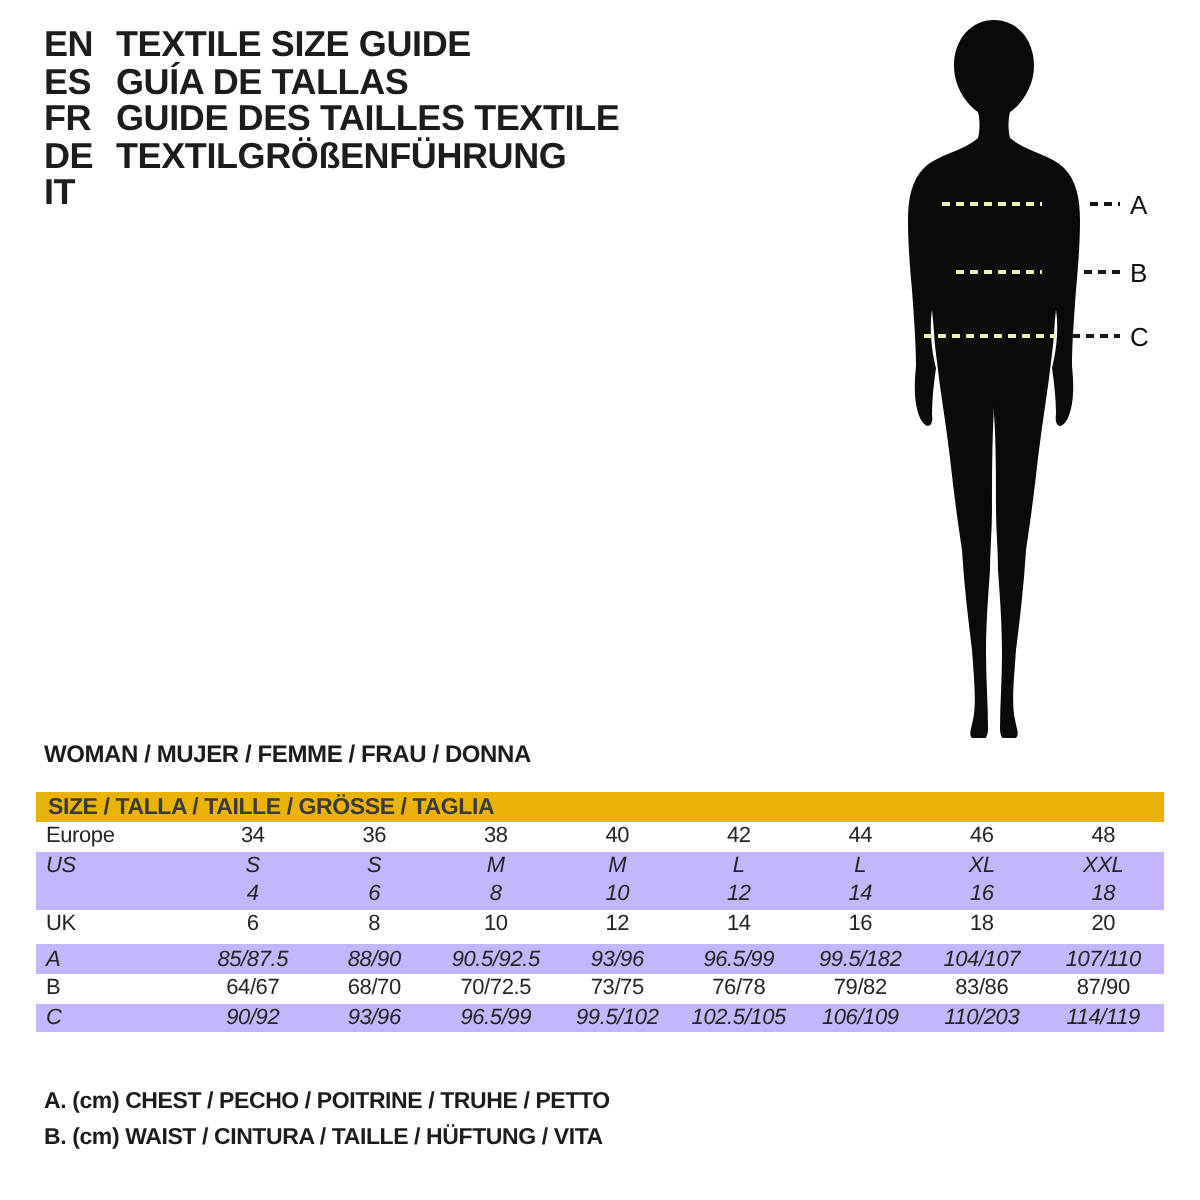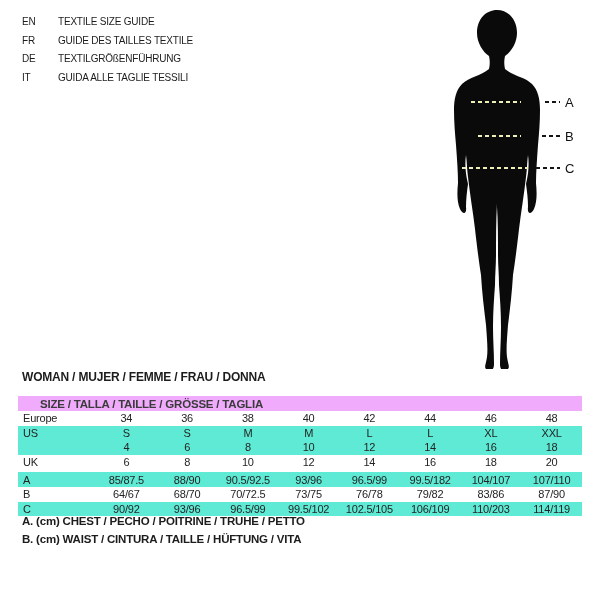--- a/index.html
+++ b/index.html
@@ -1,21 +1,21 @@
 <!DOCTYPE html>
 <html><head>
 <meta charset="utf-8">
 <style>
   html,body{margin:0;padding:0;background:#ffffff;}
   body{width:600px;height:600px;position:relative;overflow:hidden;
        font-family:"Liberation Sans","DejaVu Sans",sans-serif;color:#1c1c1c;}
 
   
   .lang-list{position:absolute;left:22px;top:13px;}
-  .lang-row{display:flex;line-height:18.6px;font-size:10px;font-weight:normal;letter-spacing:-0.2px;}
+  .lang-row{display:flex;line-height:18.6px;font-size:18px;font-weight:bold;letter-spacing:-0.2px;}
   .lang-code{width:36px;flex:0 0 36px;}
   .lang-label{white-space:nowrap;}
 
   
   .figure-svg{position:absolute;left:440px;top:7px;width:115px;height:362px;}
   .mseg{position:absolute;height:2px;}
   .mseg.y{background:repeating-linear-gradient(90deg,#edefb4 0 4px,transparent 4px 7px);}
   .mseg.k{background:repeating-linear-gradient(90deg,#151515 0 4px,transparent 4px 7px);}
   .seg-ya{left:471px;top:101px;width:50px;}
   .seg-ka{left:545px;top:101px;width:15px;}
@@ -26,51 +26,54 @@
   .mlabel{position:absolute;font-size:13px;font-weight:500;color:#111;}
   .lab-a{left:565px;top:95px;}
   .lab-b{left:565px;top:129px;}
   .lab-c{left:565px;top:161px;}
 
   
   .woman-title{position:absolute;left:22px;top:370px;font-size:12px;font-weight:bold;letter-spacing:-0.2px;white-space:nowrap;}
 
   
   .size-table{position:absolute;left:18px;top:396px;width:564px;font-size:11px;letter-spacing:-0.2px;}
-  .t-header{height:15px;background:#f0abfc;display:flex;align-items:center;
-            padding-left:22px;box-sizing:border-box;font-weight:bold;color:#3b3b3b;font-size:11.5px;}
+  .t-header{height:15px;background:#eab308;display:flex;align-items:center;
+            padding-left:6px;box-sizing:border-box;font-weight:bold;color:#3b3b3b;font-size:11.5px;}
   .t-row{display:grid;grid-template-columns:78px repeat(8,1fr);height:14.6px;align-items:center;color:#242424;}
-  .t-row.shaded{background:#5eead4;}
+  .t-row.shaded{background:#c4b5fd;font-style:italic;}
   .t-row.gap{margin-top:3px;}
   .t-label{padding-left:5px;text-align:left;}
   .t-cell{text-align:center;white-space:nowrap;}
 
   
-  .legend{position:absolute;left:22px;top:512px;}
+  .legend{position:absolute;left:22px;top:542px;}
   .legend-line{line-height:18.2px;font-size:11.5px;font-weight:bold;letter-spacing:-0.2px;white-space:nowrap;}
 </style>
 </head>
 <body>
 
 <div class="lang-list">
     <div class="lang-row">
       <span class="lang-code">EN</span>
       <span class="lang-label">TEXTILE SIZE GUIDE</span>
     </div>
     <div class="lang-row">
+      <span class="lang-code">ES</span>
+      <span class="lang-label">GUÍA DE TALLAS</span>
+    </div>
+    <div class="lang-row">
       <span class="lang-code">FR</span>
       <span class="lang-label">GUIDE DES TAILLES TEXTILE</span>
     </div>
     <div class="lang-row">
       <span class="lang-code">DE</span>
       <span class="lang-label">TEXTILGRÖßENFÜHRUNG</span>
     </div>
     <div class="lang-row">
       <span class="lang-code">IT</span>
-      <span class="lang-label">GUIDA ALLE TAGLIE TESSILI</span>
     </div>
   </div>
 
 <svg class="figure-svg" viewBox="0 0 115 362" xmlns="http://www.w3.org/2000/svg" aria-hidden="true">
   <path fill="#0a0a0a" d="
     M57,3
     C68,3 77,12 77,26
     C77,36 71,45 65,49
     C64,53 64,58 65,62
     C73,69 85,70 92,77

